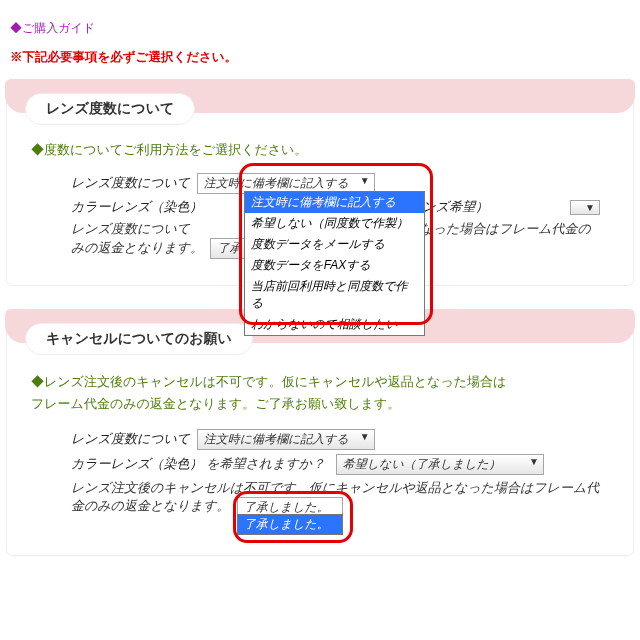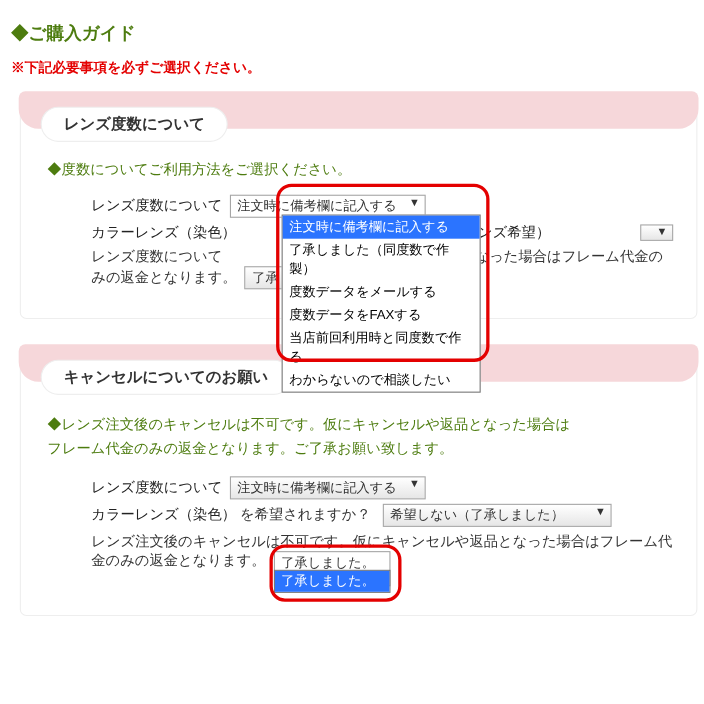--- a/index.html
+++ b/index.html
@@ -6,38 +6,37 @@
     margin: 0;
     padding: 0;
     width: 640px;
     font-family: "Hiragino Kaku Gothic ProN", "Yu Gothic", Meiryo, sans-serif;
     font-size: 13px;
     color: #333;
     background: #fff;
   }
   .page { padding: 10px 6px 30px 6px; }
   .page-title {
-    color: #4d7c0f;
-    font-size: 16px;
-    font-weight: bold;
+    color: #a21caf;
+    font-size: 12px;
+    font-weight: normal;
     margin: 10px 0 6px 4px;
   }
   .notice {
     color: #e40000;
     font-size: 12.5px;
     margin: 12px 0 14px 4px;
     font-weight: bold;
   }
   .section {
     border: 1px solid #eee;
     border-radius: 6px;
     padding: 44px 14px 22px 18px;
     position: relative;
     margin-bottom: 24px;
-    margin-left: 12px;
   }
   .section-header {
     position: absolute;
     top: -2px; left: -2px; right: -2px;
     background: #f6d7da;
     border-radius: 6px 6px 18px 18px;
     height: 34px;
   }
   .section-title-pill {
     position: absolute;
@@ -48,21 +47,21 @@
     padding: 6px 20px;
     font-weight: bold;
     font-size: 14px;
     z-index: 2;
   }
   .section-lead {
     margin: 16px 0 14px 6px;
     font-size: 13px;
     color: #4d7c0f;
   }
-  .form-area { margin-left: 46px; position: relative; }
+  .form-area { margin-left: 46px; position: relative; font-style: italic; }
   .line { margin: 4px 0; white-space: nowrap; }
   .lbl { display: inline-block; color: #222; }
   .lbl-w1 { width: 122px; }
   .faux-select {
     display: inline-block;
     border: 1px solid #a6a6a6;
     background: #efefef;
     background: linear-gradient(#ffffff,#e6e6e6);
     font-size: 12px;
     padding: 1px 4px 1px 6px;
@@ -123,21 +122,21 @@
       <div class="line">
         <span class="lbl lbl-w1">レンズ度数について</span>
         <span class="faux-select active" style="width:166px">
           <span>注文時に備考欄に記入する</span>
           <span class="caret">▼</span>
         </span>
       </div>
 
       <div class="dropdown-panel">
         <div class="opt selected">注文時に備考欄に記入する</div>
-        <div class="opt">了承しました（同度数で作製）</div>
+        <div class="opt">希望しない（同度数で作製）</div>
         <div class="opt">度数データをメールする</div>
         <div class="opt">度数データをFAXする</div>
         <div class="opt">当店前回利用時と同度数で作る</div>
         <div class="opt">わからないので相談したい</div>
       </div>
 
       <div class="line">
         <span class="lbl lbl-w1">カラーレンズ（染色）</span>
         <span class="trail-text" style="display:inline-block;width:170px"></span>
         <span class="runon">（無色レンズ希望）</span>

